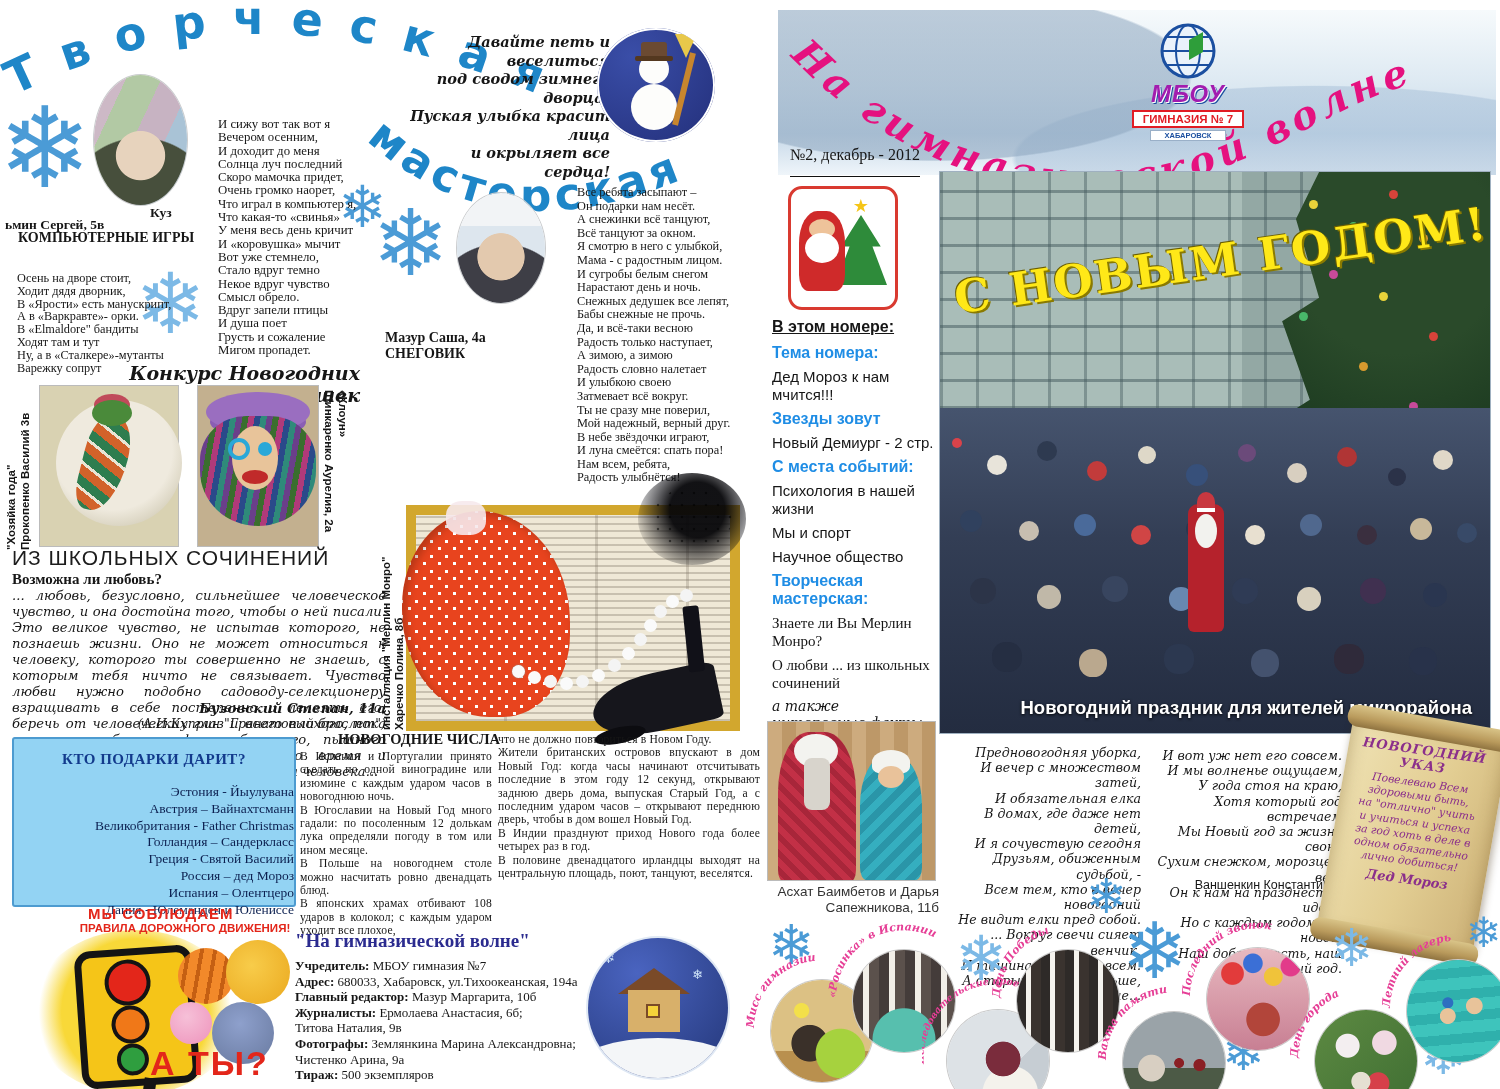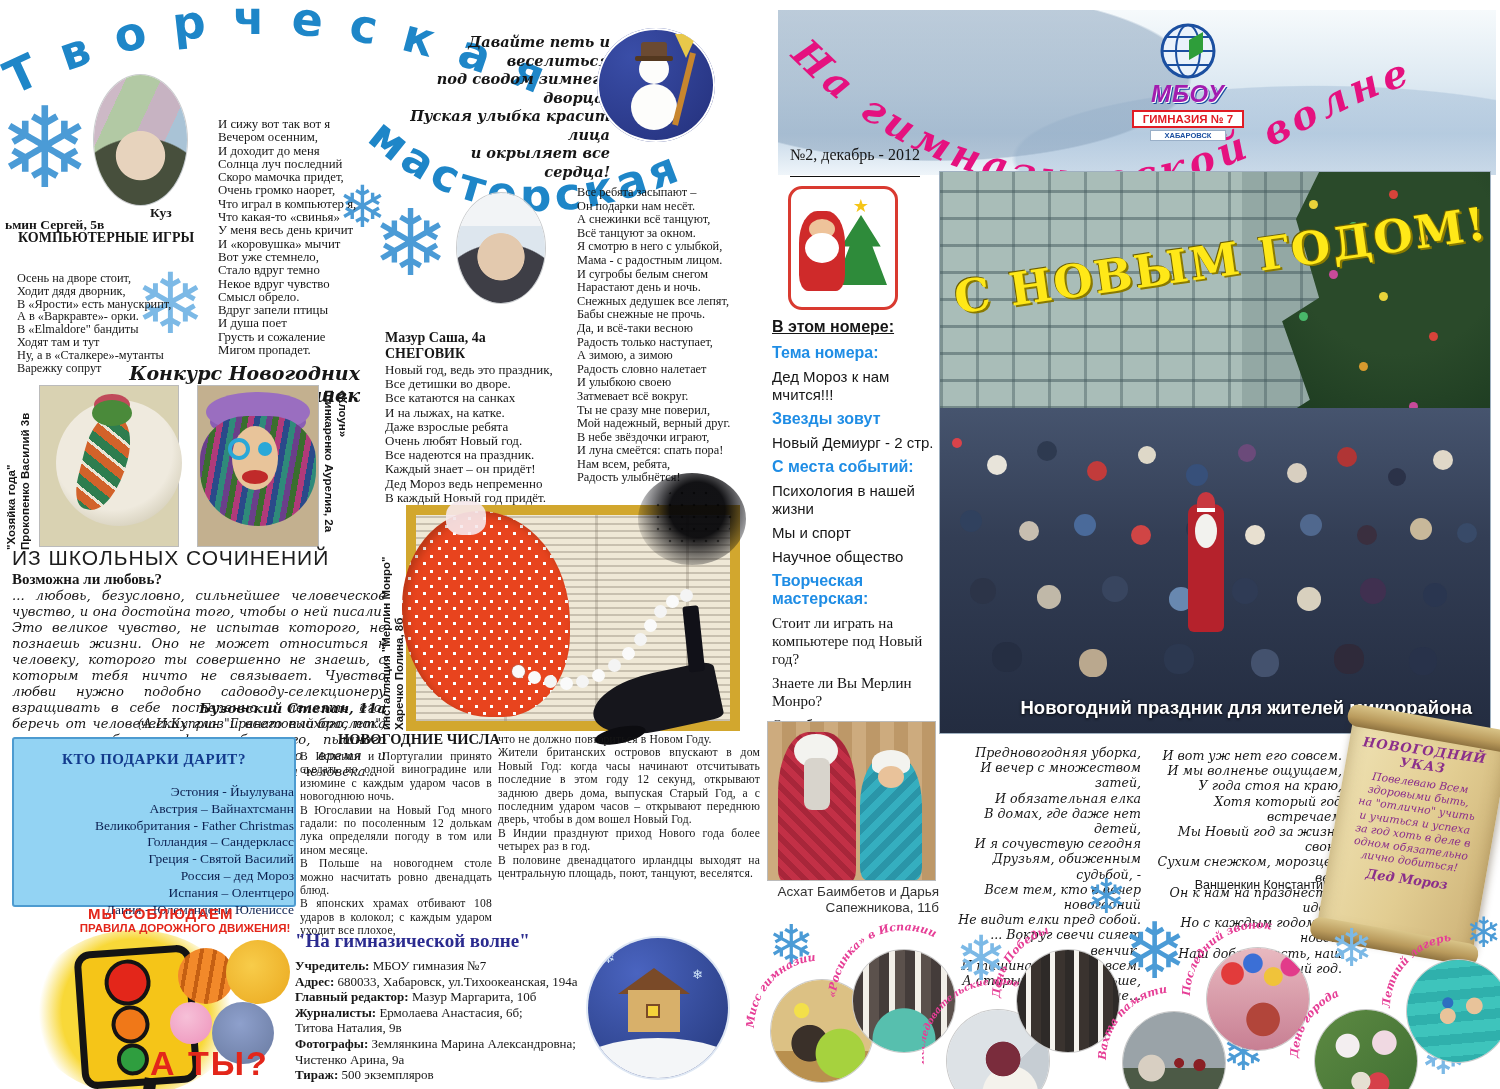--- a/index.html
+++ b/index.html
@@ -263,30 +263,20 @@
     <div class="sm-broom"></div>
       <div class="sm-bristle"></div>
   </div>
 
   <div class="oval" style="left:456px;top:192px;width:90px;height:112px">
       <div class="bgB"></div>
     </div>
 
   <div class="abs" style="left:385px;top:330px;font-weight:bold;font-size:14px">Мазур Саша, 4а</div>
   <div class="abs" style="left:385px;top:346px;font-weight:bold;font-size:14px">СНЕГОВИК</div>
-  <div class="abs pre poem" style="left:385px;top:363px;width:200px;font-size:13px;line-height:14.2px">Новый год, ведь это праздник,
-Все детишки во дворе.
-Все катаются на санках
-И на лыжах, на катке.
-Даже взрослые ребята
-Очень любят Новый год.
-Все надеются на праздник.
-Каждый знает – он придёт!
-Дед Мороз ведь непременно
-В каждый Новый год придёт.</div>
 
   <div class="abs pre poem" style="left:577px;top:186px;width:190px;font-size:12.3px;line-height:13.6px">Все ребята засыпают –
 Он подарки нам несёт.
 А снежинки всё танцуют,
 Всё танцуют за окном.
 Я смотрю в него с улыбкой,
 Мама - с радостным лицом.
 И сугробы белым снегом
 Нарастают день и ночь.
 Снежных дедушек все лепят,
@@ -433,21 +423,20 @@
     <div class="toc-h" style="text-decoration:underline">В этом номере:</div>
     <div class="toc-h toc-blue" style="margin-top:8px">Тема номера:</div>
     <div class="toc-item">Дед Мороз к нам мчится!!!</div>
     <div class="toc-h toc-blue" style="margin-top:6px">Звезды зовут</div>
     <div class="toc-item">Новый Демиург - 2 стр.</div>
     <div class="toc-h toc-blue" style="margin-top:6px">С места событий:</div>
     <div class="toc-item">Психология в нашей жизни</div>
     <div class="toc-item">Мы и спорт</div>
     <div class="toc-item">Научное общество</div>
     <div class="toc-h toc-blue" style="margin-top:6px">Творческая мастерская:</div>
-    <div class="toc-item" style="font-family:'Liberation Serif',serif">Стоит ли играть на компьютере под Новый год?</div>
     <div class="toc-item" style="font-family:'Liberation Serif',serif">Знаете ли Вы Мерлин Монро?</div>
     <div class="toc-item" style="font-family:'Liberation Serif',serif">О любви ... из школьных сочинений</div>
     <div class="pre script" style="margin-top:4px;font-size:14px;line-height:17px">а также
 интересные факты
 о Новом годе</div>
   </div>
 
   <div id="mainphoto">
     <div class="bld"></div>
     <div class="tree">

